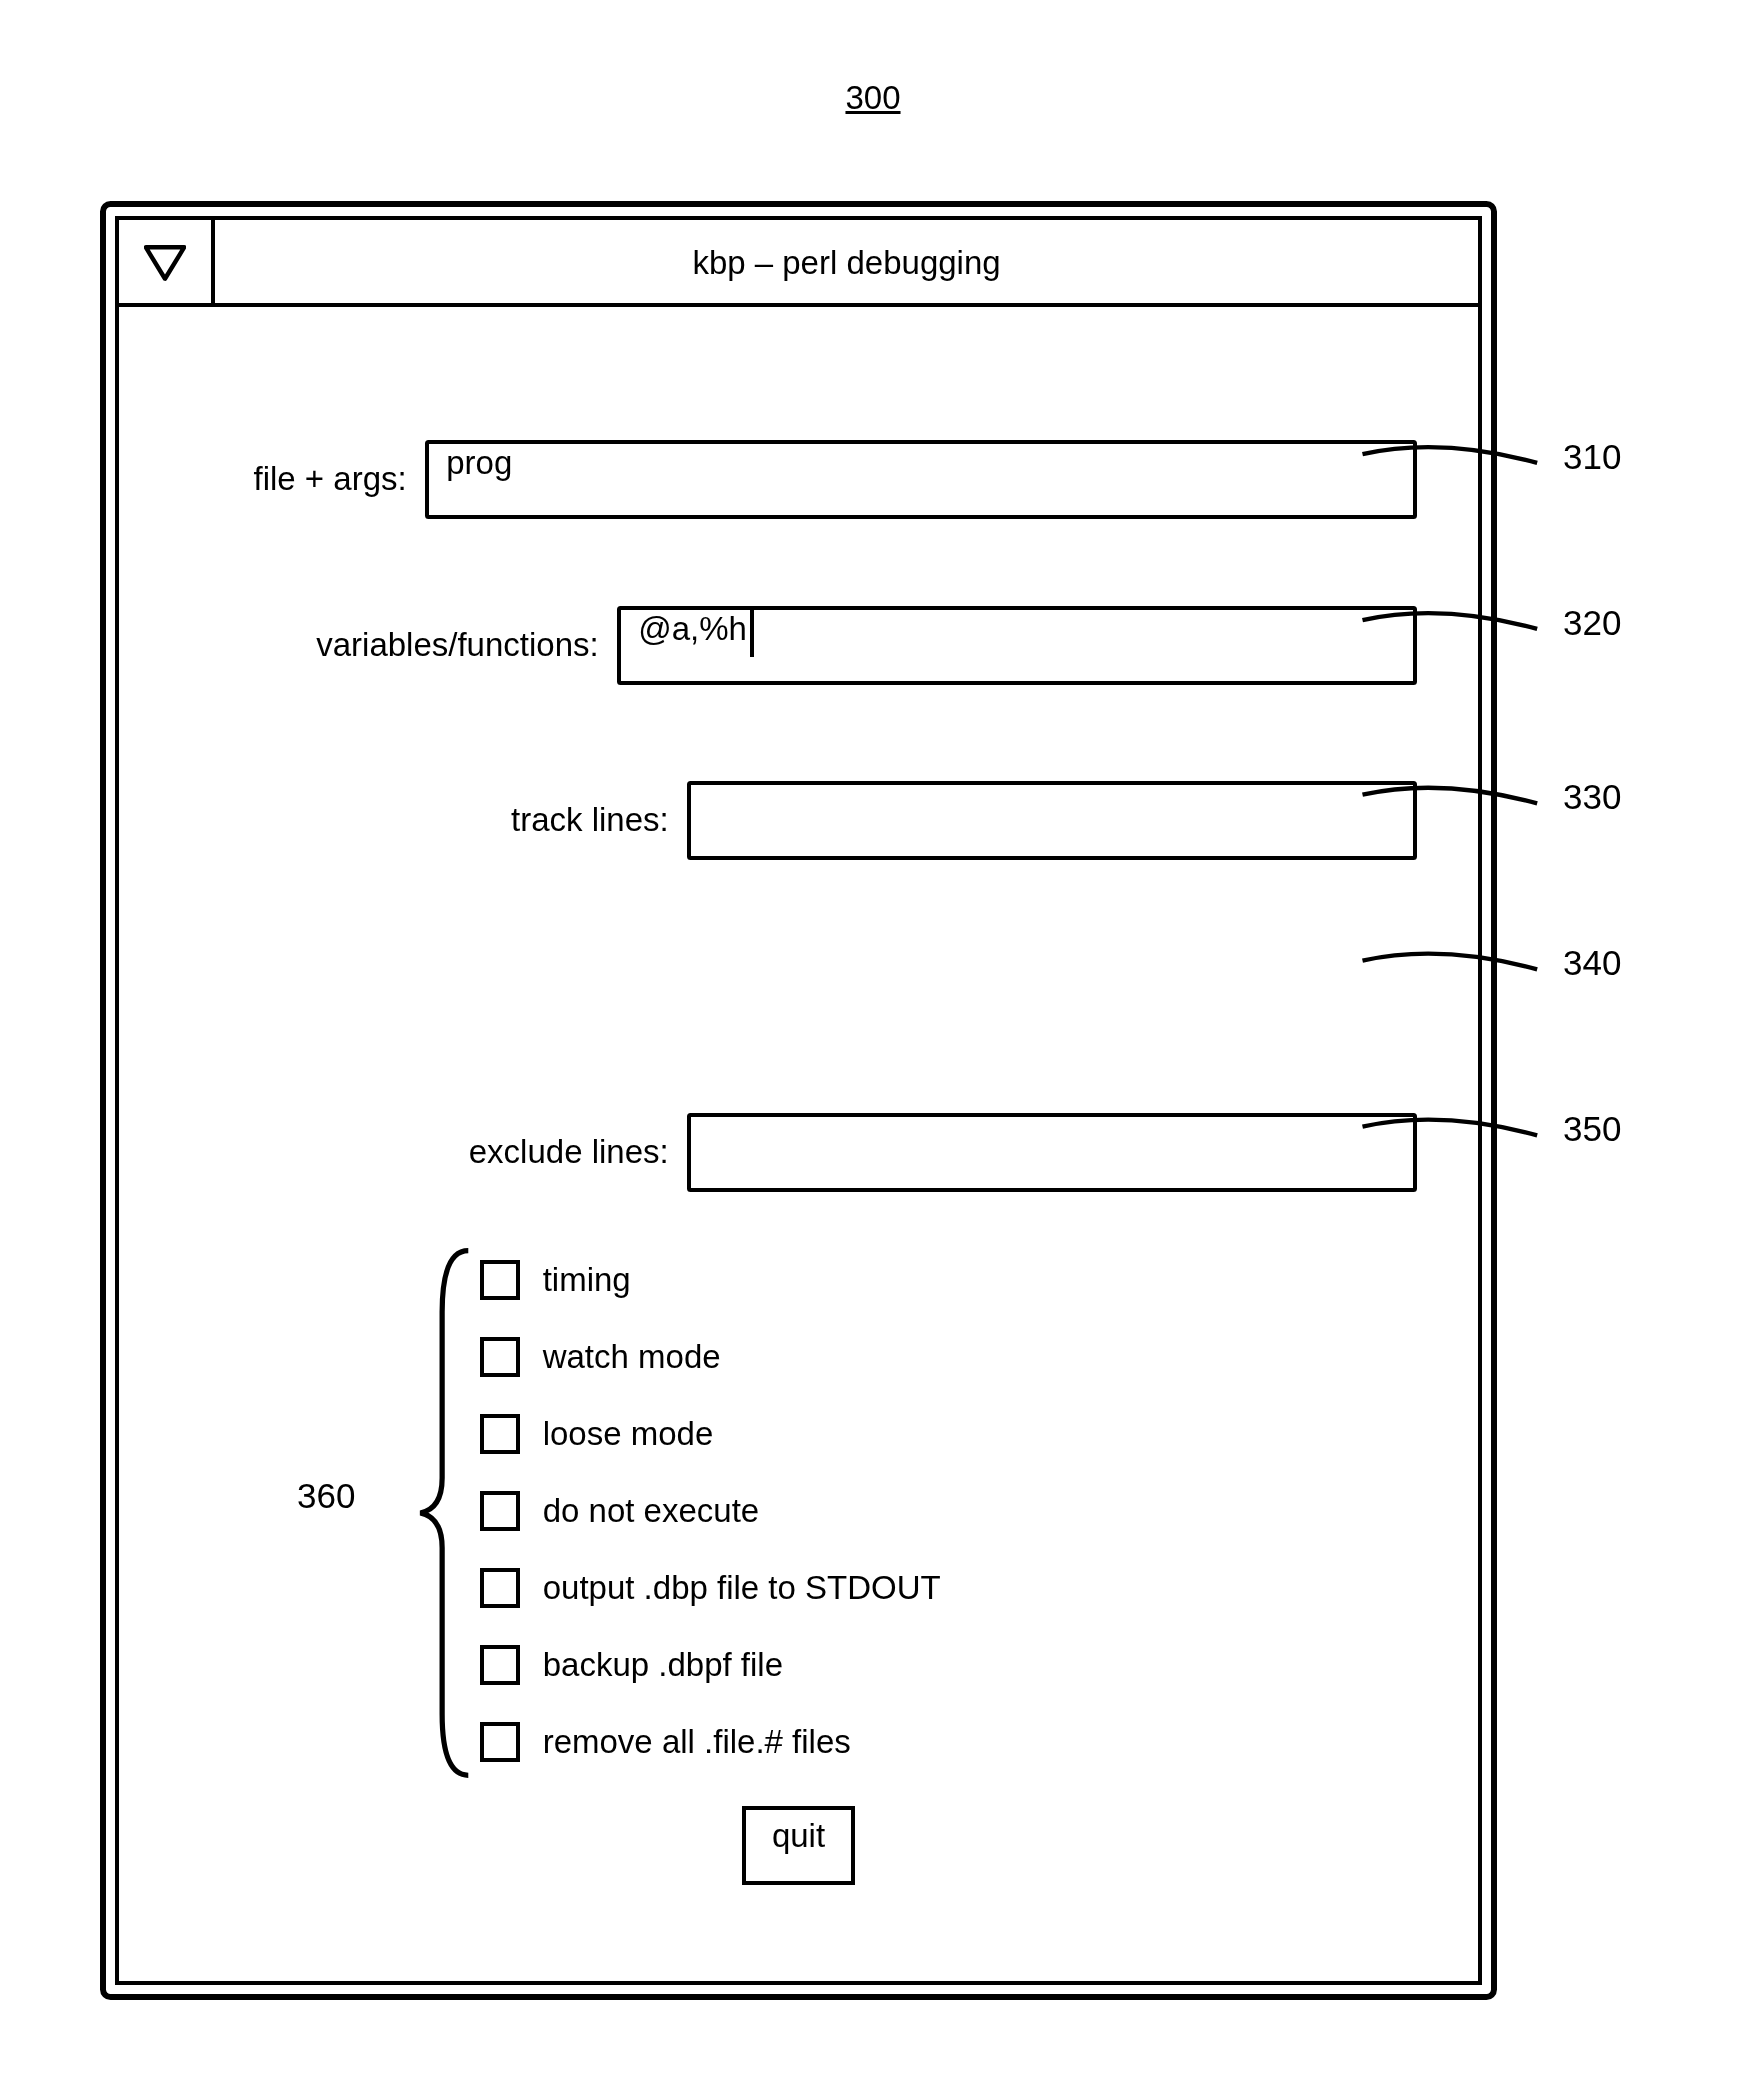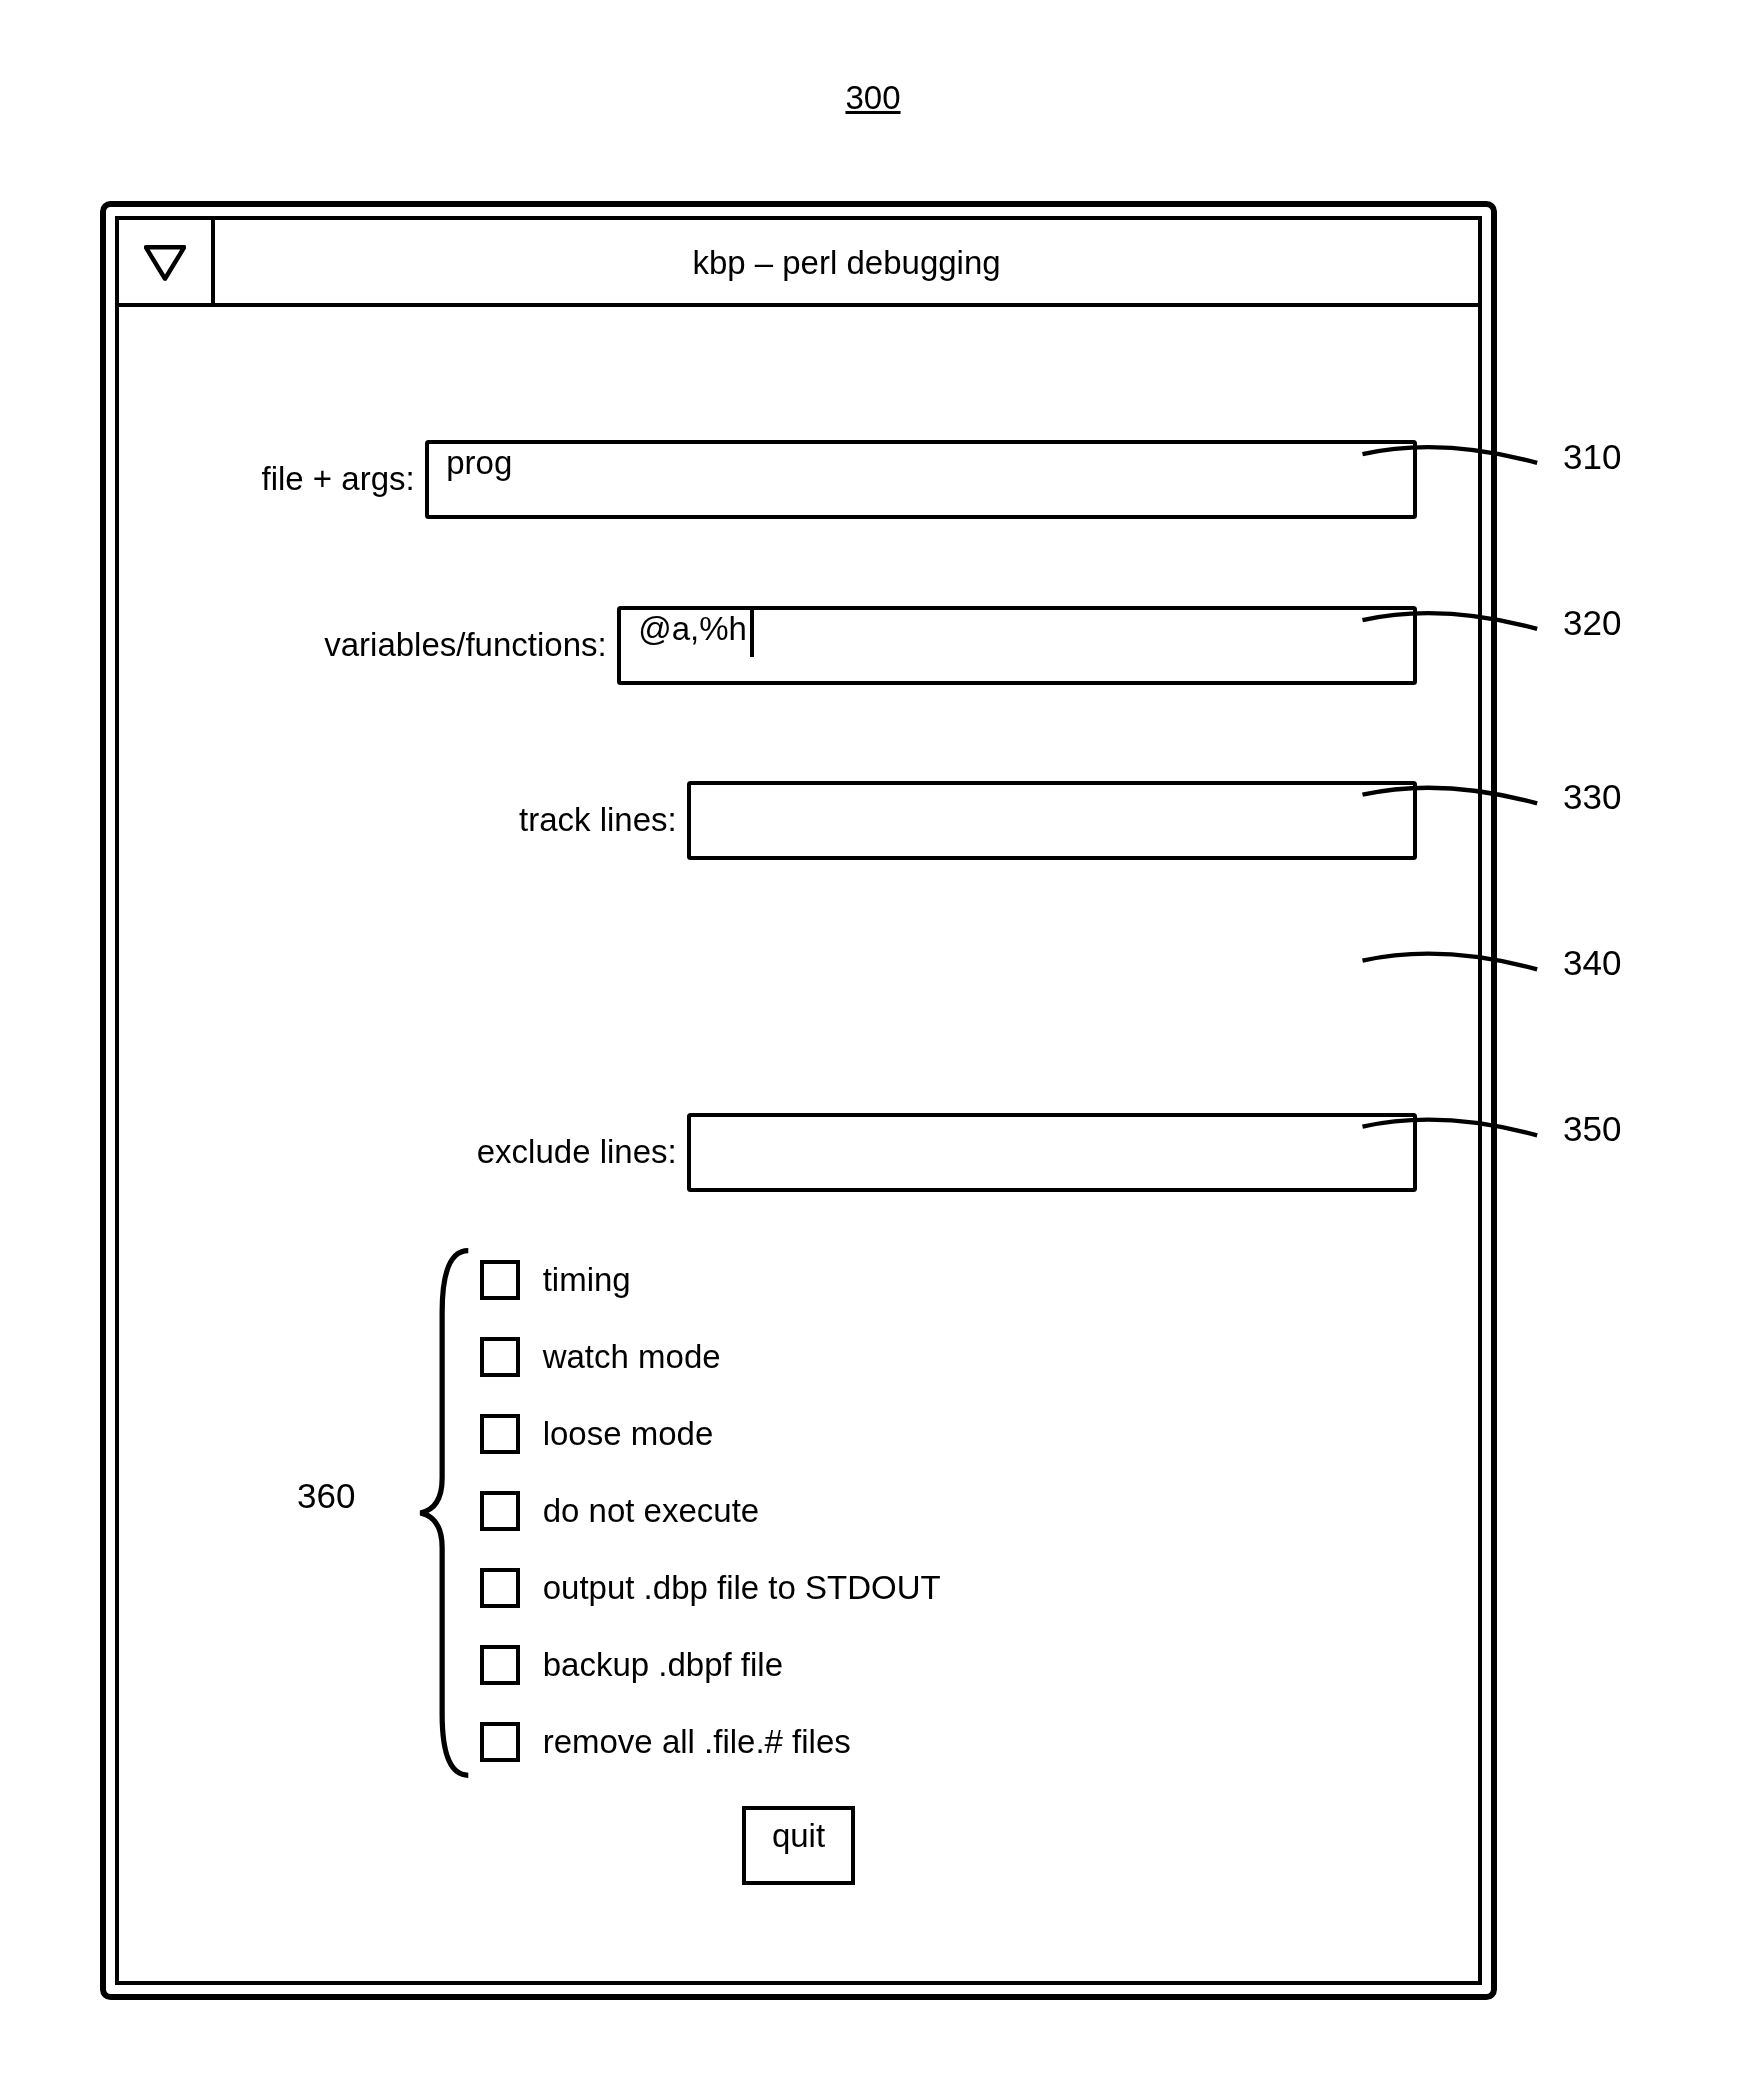--- a/index.html
+++ b/index.html
@@ -41,21 +41,21 @@
   .title-text{
     position:absolute;left:96px;right:0;top:0;height:87px;
     display:flex;align-items:center;justify-content:center;border-radius:16px;
   }
   
   .row{
     position:absolute;left:44px;right:61px;height:83px;
     display:flex;align-items:center;
   }
   .row .lbl{
-    flex:0 0 auto;text-align:right;padding-right:10px;
+    flex:0 0 auto;text-align:right;padding-right:18px;
   }
   .row .field{
     flex:1 1 auto;height:79px;border:4.4px solid #000;border-radius:3.5px;
     padding:0 17.5px;display:flex;align-items:flex-start;
   }
   .cursor{
     display:inline-block;width:3.5px;height:47px;background:#000;margin-left:3.5px;vertical-align:middle;
   }
 
   .r-file    { top:218px }  .r-file    .lbl{width:262px}

